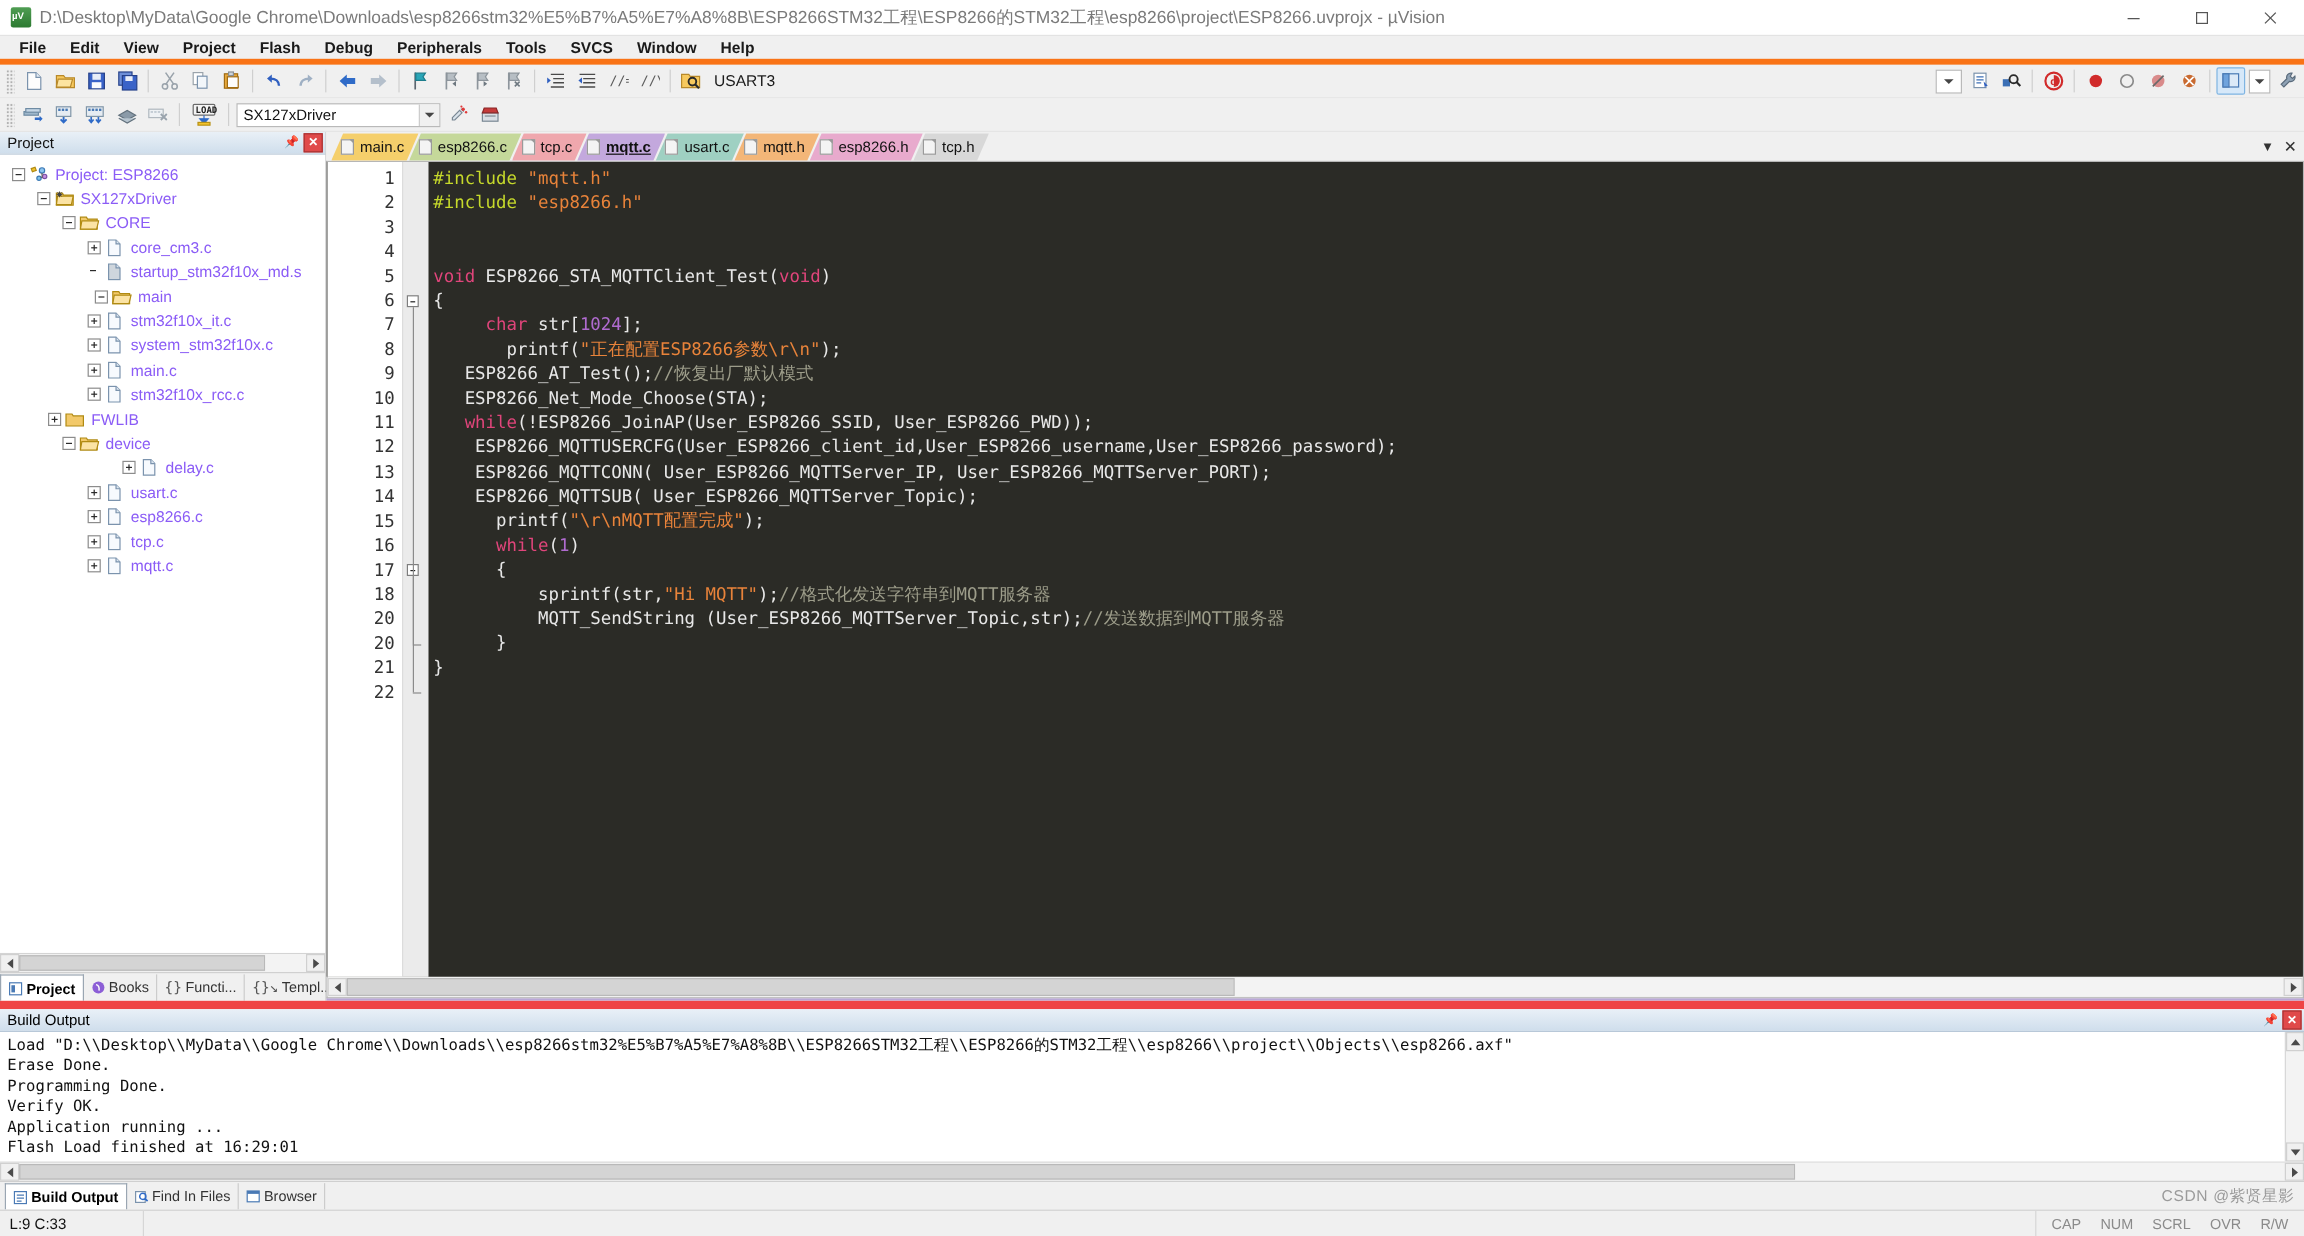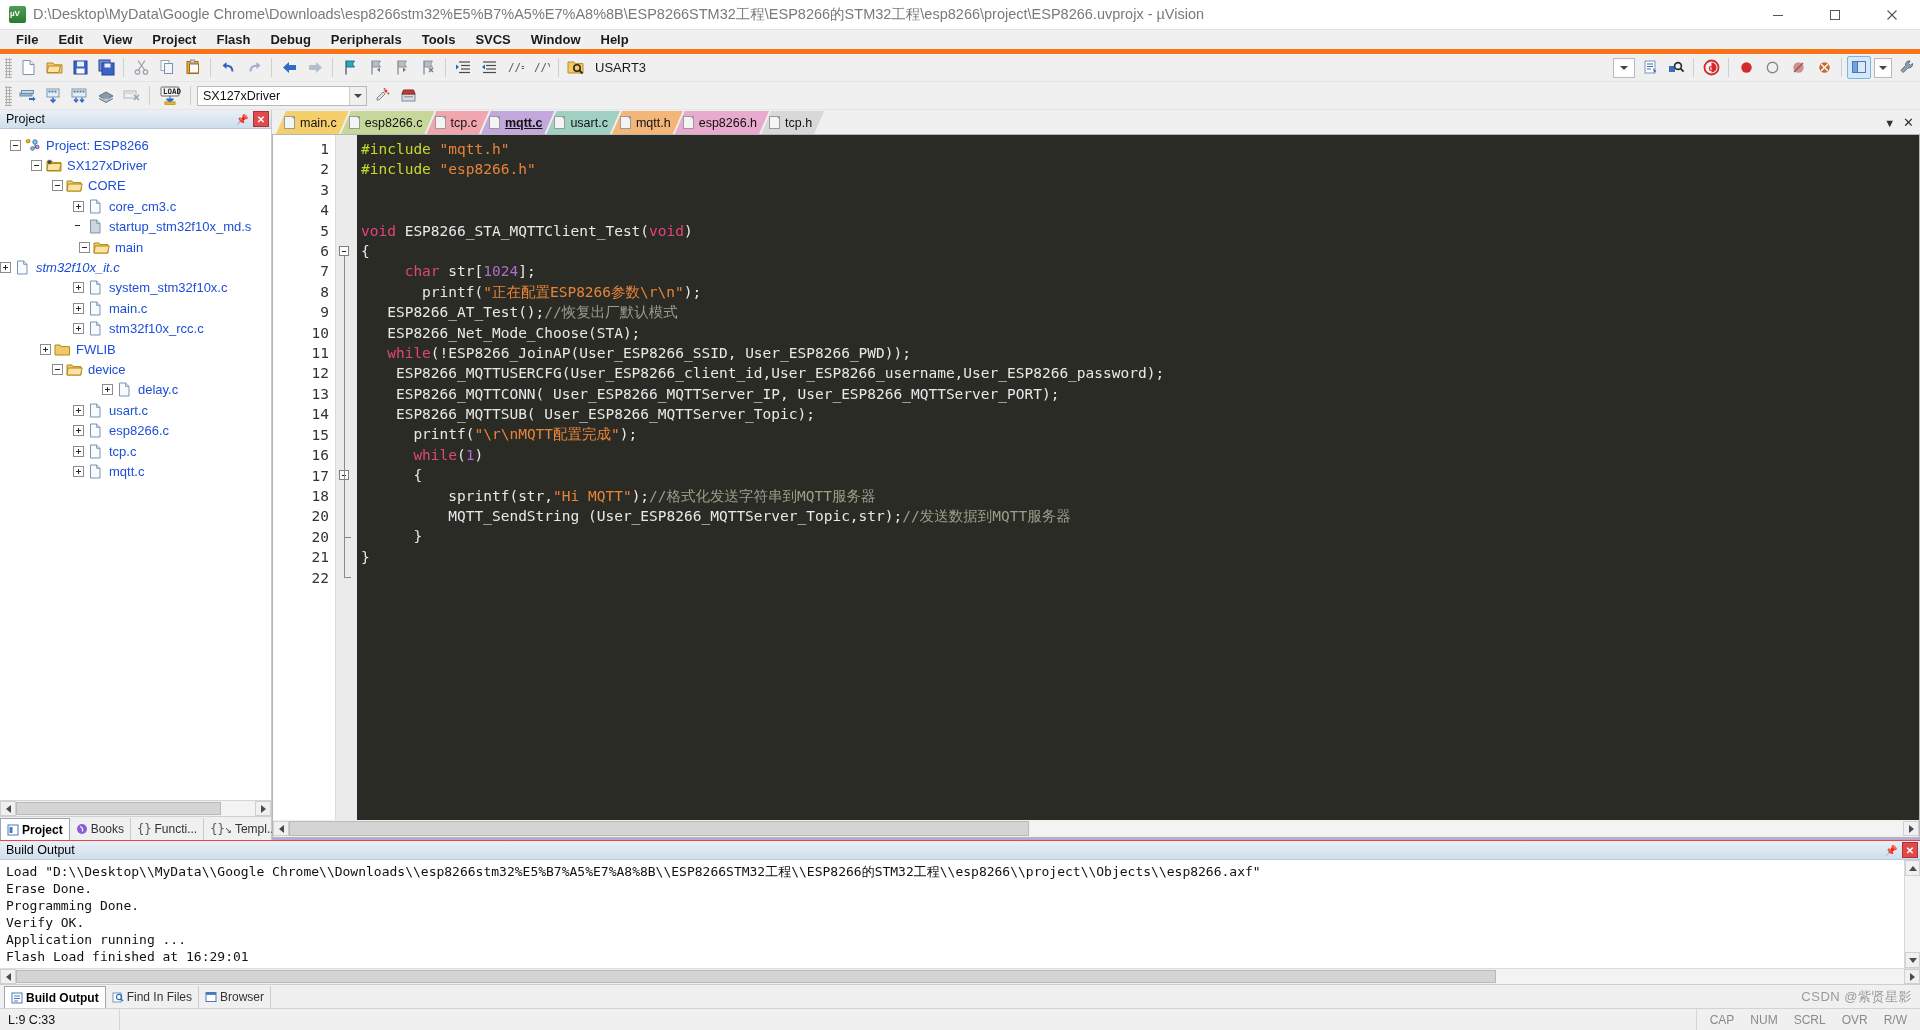--- a/index.html
+++ b/index.html
@@ -140,21 +140,21 @@
   .cap-btn.red {
     background: #e04a4a; color: #fff; font-weight: bold;
     border: 1px solid #a93232;
   }
   .tree {
     flex: 1 1 auto; overflow: hidden; padding: 6px 0 0 0;
     background: #fff; position: relative;
   }
   .tnode {
     height: 20.4px; display: flex; align-items: center;
-    font-size: 13px; color: #1d4ed8; white-space: nowrap;
+    font-size: 13px; color: #8b5cf6; white-space: nowrap;
   }
   .tbox {
     width: 11px; height: 11px; border: 1px solid #8c8c8c;
     background: #fff; position: relative; flex: 0 0 auto;
     margin-right: 3px;
   }
   .tbox:before {
     content: ""; position: absolute; left: 2px; top: 4px;
     width: 5px; height: 1px; background: #2a2a2a;
   }
@@ -284,21 +284,21 @@
 
   .ed-hscroll {
     height: 18px; flex: 0 0 18px; display: flex; align-items: center;
     background: #f0f0f0; border: 1px solid #b6b6b6; border-top: none;
   }
   .ed-underline { height: 2px; background: #b9a7d6; flex: 0 0 2px; }
 
   
   .build-panel {
     flex: 0 0 145px; display: flex; flex-direction: column;
-    background: #fff; border-top: 1px solid #ef4444;
+    background: #fff; border-top: 7px solid #ef4444;
   }
   .build-caption {
     height: 19px; flex: 0 0 19px;
     background: linear-gradient(#e9f0f7,#cfdeec);
     display: flex; align-items: center; padding-left: 6px;
     font-size: 12.5px; border-bottom: 1px solid #b8c8d8;
   }
   .build-body {
     flex: 1 1 auto; display: flex; min-height: 0;
     background: #ffffff;
@@ -778,21 +778,21 @@
           <div class="tnode" style="padding-left: 79px;">
             <span class="tbox"></span>
             <span class="ico">
               <svg xmlns="http://www.w3.org/2000/svg" width="17" height="15" viewBox="0 0 17 15">
                 <path d="M1 3h5l1 1.6h8V13H1z" fill="#f2c96a" stroke="#b08a12"></path>
                 <path d="M2.2 6h14l-1.7 7H1z" fill="#fbe3a4" stroke="#b08a12"></path>
               </svg>
             </span>
             <span>main</span>
           </div>
-          <div class="tnode" style=" font-style: italic;">
+          <div class="tnode" style="padding-left: 73px;">
             <span class="tbox plus"></span>
             <span class="ico">
               <svg xmlns="http://www.w3.org/2000/svg" width="17" height="15" viewBox="0 0 17 15">
                 <path d="M3.5 1h6.2l3.3 3.3V14H3.5z" fill="#f7fafe" stroke="#7b93ad"></path>
                 <path d="M9.7 1v3.3H13" fill="#dde7f1" stroke="#7b93ad"></path>
               </svg>
             </span>
             <span>stm32f10x_it.c</span>
           </div>
           <div class="tnode" style="padding-left: 73px;">

